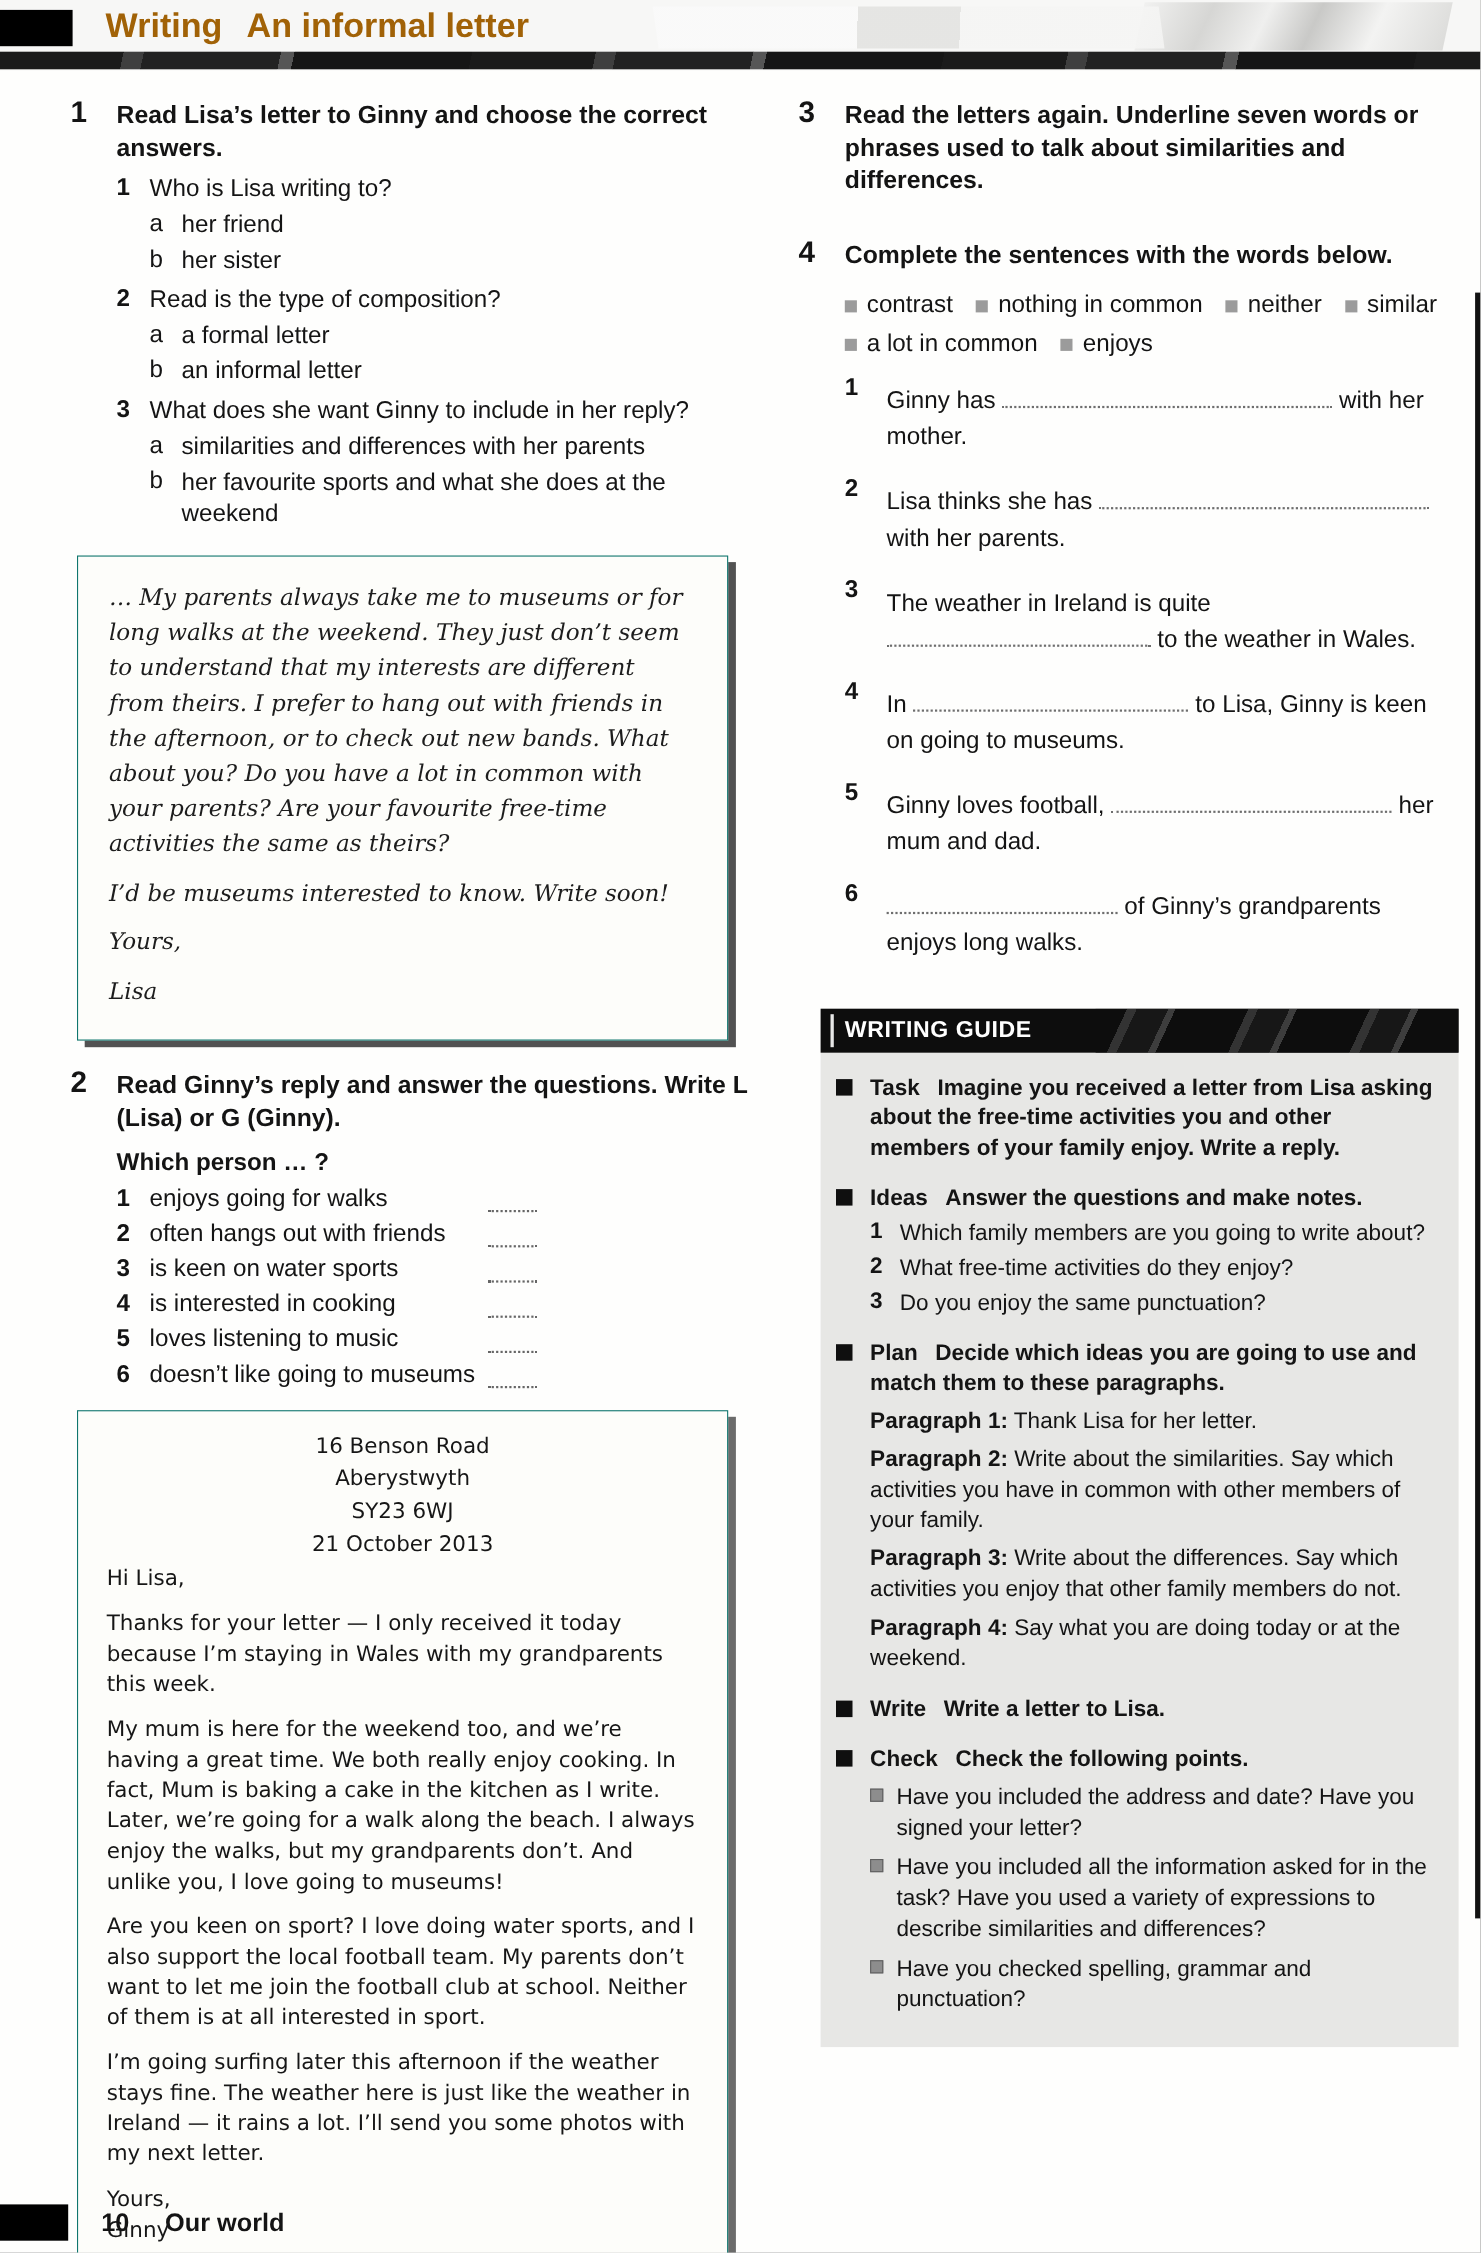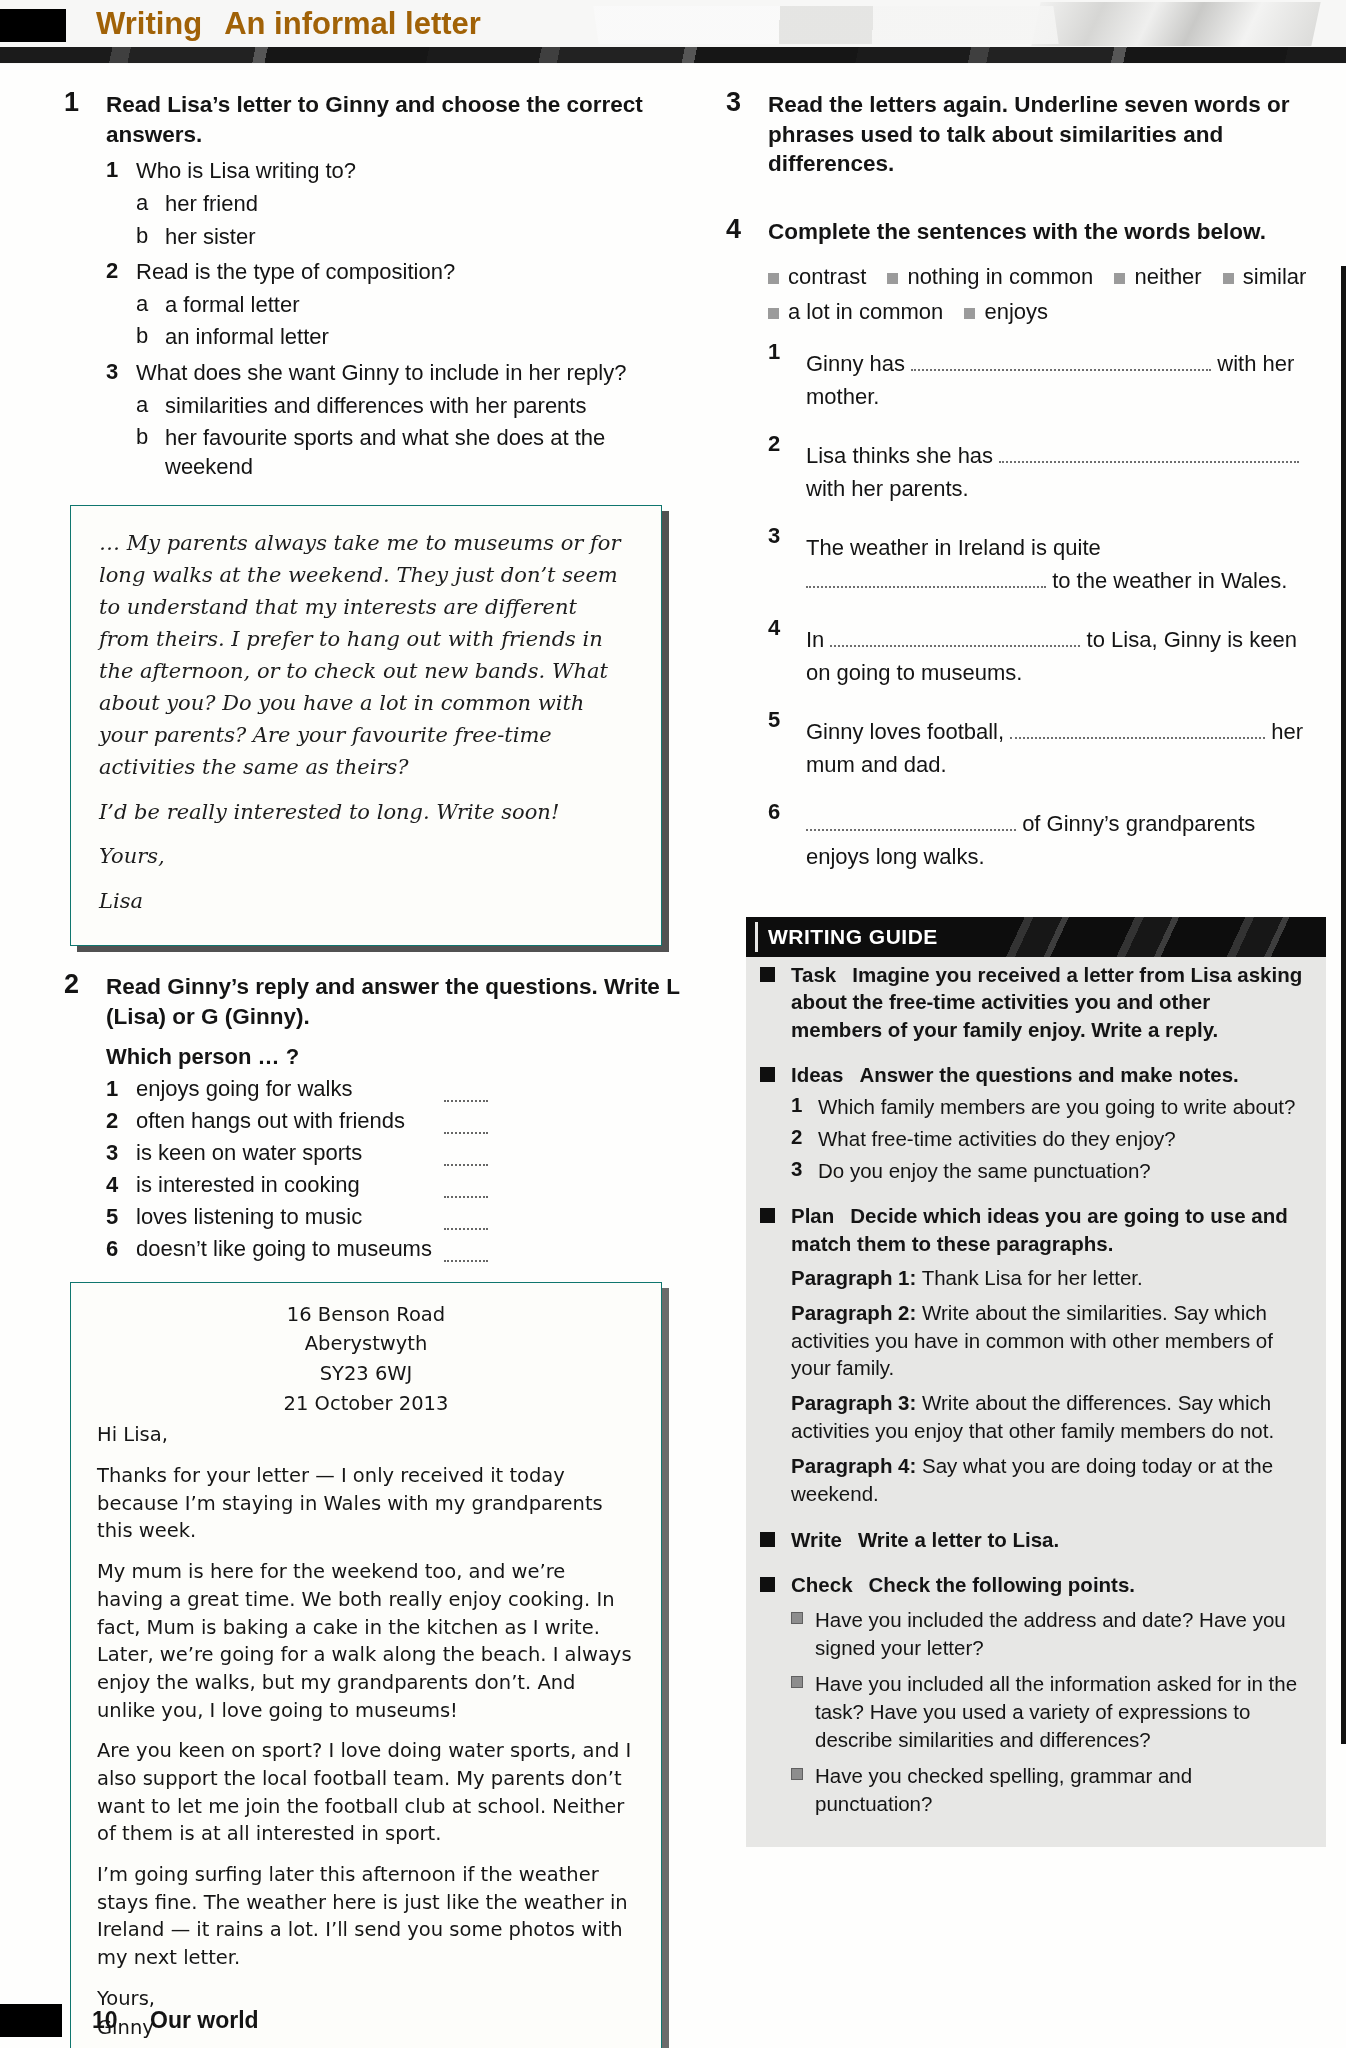--- a/index.html
+++ b/index.html
@@ -81,21 +81,21 @@
   .sent-text{ margin:8px; line-height:1.5; }
   .blank { display:inline-block; border-bottom:2px dotted #6e6e6e; height:15px; }
 
   
   .guide { margin-top:36px;margin-left:20px; }
   .guide-header { position:relative; background:#0d0d0d; color:#fff; font-weight:700;
     font-size:21px; letter-spacing:.5px; padding:8px 0 8px 22px; overflow:hidden; }
   .guide-header::before { content:""; position:absolute; left:9px; top:5px; bottom:5px; width:3px; background:#e7e7e6; }
   .guide-header::after { content:""; position:absolute; right:0; top:0; bottom:0; width:330px;
     background:repeating-linear-gradient(115deg,#0d0d0d 0 26px,#333 26px 34px,#171717 34px 60px,#3d3d3d 60px 66px,#0d0d0d 66px 100px); }
-  .guide-body { background:#e7e7e5; padding:4px 20px 30px 14px; font-size:20.5px; }
+  .guide-body { background:#e7e7e5; padding:18px 20px 30px 14px; font-size:20.5px; }
   .g-sec { display:flex; gap:16px; margin-top:18px; }
   .g-sec.first { margin-top:0; }
   .g-bullet { width:15px; height:15px; background:#0f0f0f; margin-top:6px; flex-shrink:0; }
   .g-content { flex:1; }
   .g-head { margin:0; font-weight:700; line-height:1.33; }
   .g-label { margin-right:16px; }
   .g-item { display:flex; gap:12px; margin-top:5px; }
   .gi-num { font-weight:700; width:15px; flex-shrink:0; }
   .gi-text{ margin:0; line-height:1.32; }
   .plan-para { margin:7px 0 0; line-height:1.36; font-weight:400; }
@@ -175,21 +175,21 @@
               <span class="opt-letter">b</span>
               <span class="opt-text">her favourite sports and what she does at the weekend</span>
             </div>
           </div>
         </div>
       </div>
     </section>
 
     <div class="letter lisa">
       <p>… My parents always take me to museums or for long walks at the weekend. They just don’t seem to understand that my interests are different from theirs. I prefer to hang out with friends in the afternoon, or to check out new bands. What about you? Do you have a lot in common with your parents? Are your favourite free-time activities the same as theirs?</p>
-      <p>I’d be really interested to long. Write soon!</p>
+      <p>I’d be museums interested to know. Write soon!</p>
       <p class="sig">Yours,</p>
       <p class="sig">Lisa</p>
     </div>
 
     <section class="sec-gap" style="margin-top:24px;">
       <div class="ex-head">
         <span class="ex-num">2</span>
         <p class="ex-instr">Read Ginny’s reply and answer the questions. Write L (Lisa) or G (Ginny).</p>
       </div>
       <div class="ex-body">

